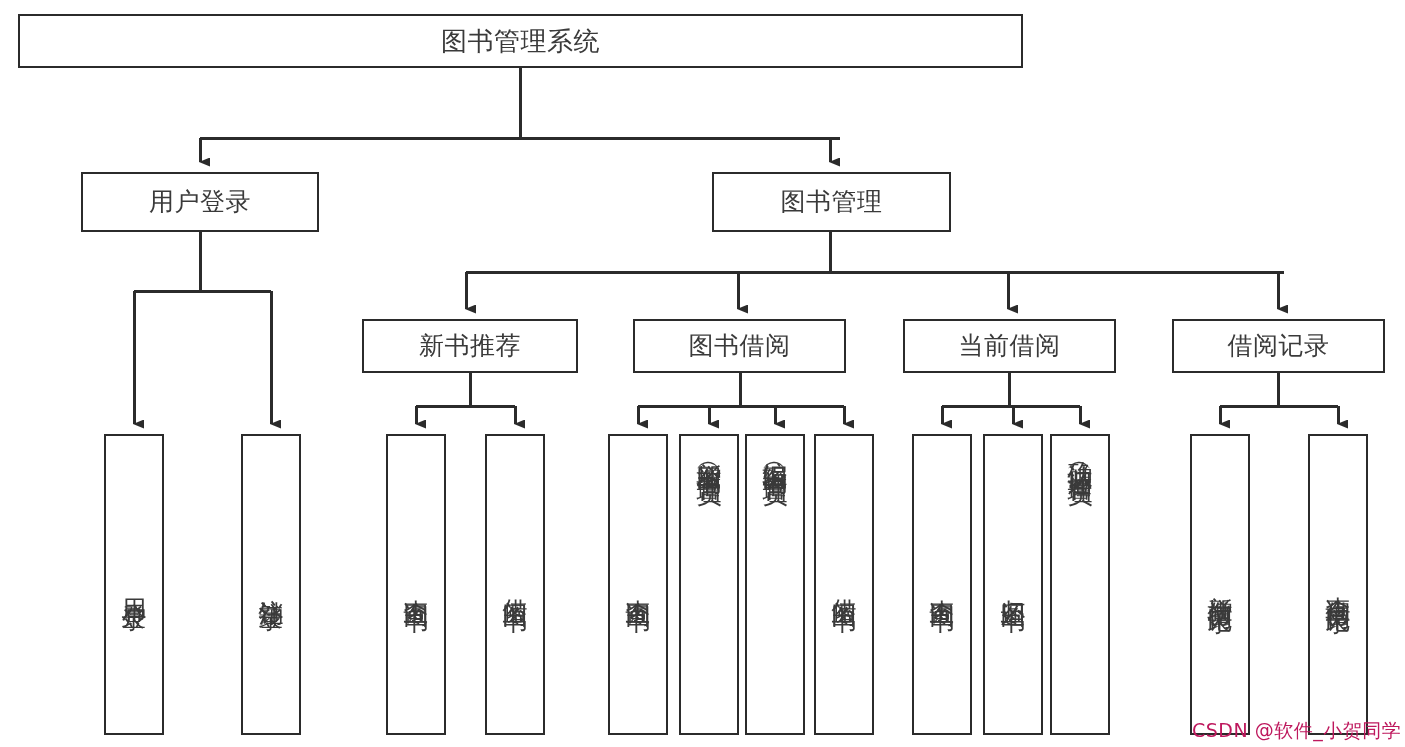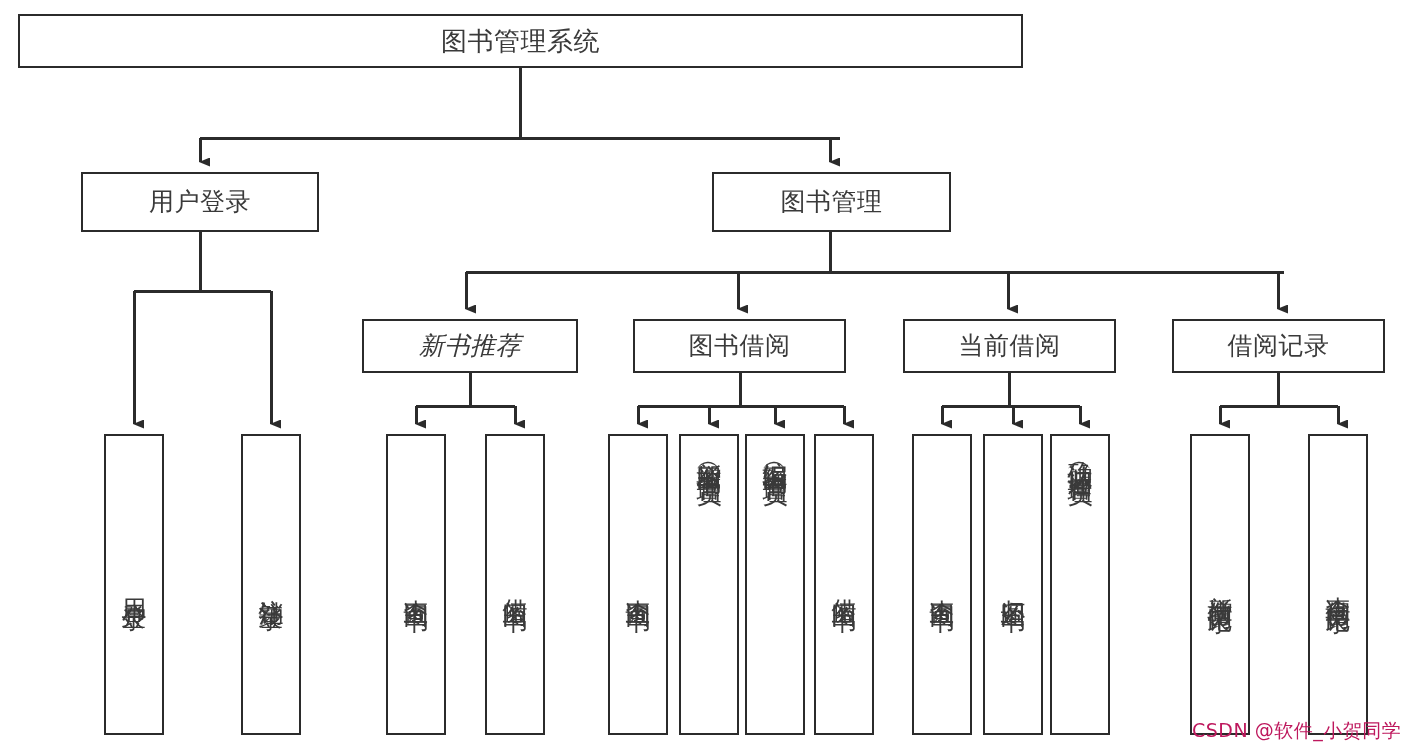--- a/index.html
+++ b/index.html
@@ -137,21 +137,21 @@
     <span class="node-label">图书管理系统</span>
   </div>
 
   <div class="node horiz" style="left: 81px; top: 172px; width: 238px; height: 60px; border-color: rgb(43, 43, 43); color: rgb(58, 58, 58);">
     <span class="node-label">用户登录</span>
   </div>
   <div class="node horiz" style="left: 712px; top: 172px; width: 239px; height: 60px; border-color: rgb(43, 43, 43); color: rgb(58, 58, 58);">
     <span class="node-label">图书管理</span>
   </div>
 
-  <div class="node horiz" style="left: 362px; top: 319px; width: 216px; height: 54px; border-color: rgb(43, 43, 43); color: rgb(58, 58, 58); font-style: italic;">
+  <div class="node horiz" style="left: 362px; top: 319px; width: 216px; height: 54px; border-color: rgb(43, 43, 43); color: rgb(58, 58, 58);">
     <span class="node-label">新书推荐</span>
   </div>
   <div class="node horiz" style="left: 903px; top: 319px; width: 213px; height: 54px; border-color: rgb(43, 43, 43); color: rgb(58, 58, 58);">
     <span class="node-label">当前借阅</span>
   </div>
   <div class="node horiz" style="left: 633px; top: 319px; width: 213px; height: 54px; border-color: rgb(43, 43, 43); color: rgb(58, 58, 58);">
     <span class="node-label">图书借阅</span>
   </div>
   <div class="node horiz" style="left: 1172px; top: 319px; width: 213px; height: 54px; border-color: rgb(43, 43, 43); color: rgb(58, 58, 58);">
     <span class="node-label">借阅记录</span>

